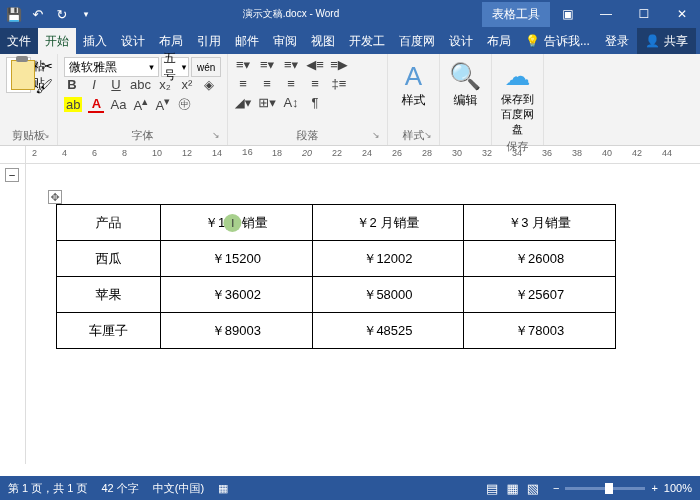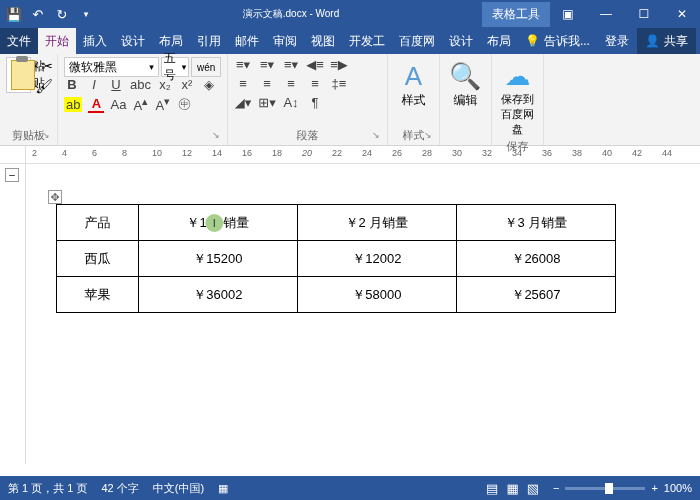--- a/index.html
+++ b/index.html
@@ -8,21 +8,21 @@
 .qat{display:flex;align-items:center;gap:8px;padding:0 6px}
 .qat-icon{width:16px;height:16px;display:flex;align-items:center;justify-content:center;font-size:13px}
 .title-text{flex:1;text-align:center;font-size:10px}
 .table-tools{background:#4b7bbf;padding:4px 10px;font-size:12px}
 .win-controls{display:flex;gap:2px}
 .win-btn{width:36px;height:28px;display:flex;align-items:center;justify-content:center;font-size:12px}
 .win-btn.close{background:transparent}
 .tabs{height:26px;background:#2b579a;display:flex;align-items:stretch;color:#fff;font-size:12px}
 .tab{padding:0 7px;display:flex;align-items:center;cursor:pointer}
 .tab.file{background:#1e3e6e}
-.tab.active{background:#f3f3f3;color:#701a75}
+.tab.active{background:#f3f3f3;color:#14532d}
 .tab.tell{flex:0 0 auto;display:flex;align-items:center;gap:4px}
 .share{background:#1e3e6e;padding:0 8px;display:flex;align-items:center;gap:4px}
 .login{padding:0 8px;display:flex;align-items:center}
 .ribbon{height:92px;background:#f3f3f3;border-bottom:1px solid #d4d4d4;display:flex}
 .group{border-right:1px solid #e1e1e1;padding:3px 6px 0;display:flex;flex-direction:column;position:relative}
 .group-label{font-size:11px;color:#666;text-align:center;padding:2px 0;margin-top:auto}
 .group-launcher{position:absolute;bottom:3px;right:3px;width:12px;height:12px;font-size:9px;color:#888}
 .clipboard{width:58px}
 .paste-btn{display:flex;flex-direction:row;align-items:center;gap:2px}
 .paste-icon{width:32px;height:36px;background:#fff;border:1px solid #ccc;position:relative}
@@ -144,20 +144,21 @@
       <span class="fbtn">◈</span>
     </div>
     <div class="font-row3">
       <span class="fbtn hilite">ab</span>
       <span class="fbtn color-a">A</span>
       <span class="fbtn">Aa</span>
       <span class="fbtn">A<sup>▴</sup></span>
       <span class="fbtn">A<sup>▾</sup></span>
       <span class="fbtn">㊥</span>
     </div>
+    <div class="group-label">字体</div>
     <div class="group-launcher">↘</div>
   </div>
 
   <div class="group para-group">
     <div class="para-row">
       <span class="pbtn">≡▾</span>
       <span class="pbtn">≡▾</span>
       <span class="pbtn">≡▾</span>
       <span class="pbtn">◀≡</span>
       <span class="pbtn">≡▶</span>
@@ -202,21 +203,21 @@
 <div class="ruler-area">
   <div class="ruler-corner"></div>
   <div class="ruler-h" id="ruler-h">
       <span style="left: 6px;">2</span>
       <span style="left: 36px;">4</span>
       <span style="left: 66px;">6</span>
       <span style="left: 96px;">8</span>
       <span style="left: 126px;">10</span>
       <span style="left: 156px;">12</span>
       <span style="left: 186px;">14</span>
-      <span style="left: 216px;">16</span>
+      <span style="left: 216px; font-family: Liberation Mono, monospace;">16</span>
       <span style="left: 246px;">18</span>
       <span style="left: 276px; font-style: italic;">20</span>
       <span style="left: 306px;">22</span>
       <span style="left: 336px;">24</span>
       <span style="left: 366px;">26</span>
       <span style="left: 396px;">28</span>
       <span style="left: 426px;">30</span>
       <span style="left: 456px;">32</span>
       <span style="left: 486px;">34</span>
       <span style="left: 516px; text-align: center;">36</span>
@@ -249,20 +250,26 @@
             <td>￥15200</td>
             <td>￥12002</td>
             <td>￥26008</td>
           </tr>
       <tr>
             <td>苹果</td>
             <td>￥36002</td>
             <td>￥58000</td>
             <td>￥25607</td>
           </tr>
+      <tr>
+            <td>车厘子</td>
+            <td>￥89003</td>
+            <td>￥48525</td>
+            <td>￥78003</td>
+          </tr>
     </tbody>
       </table>
   </div>
 </div>
 
 <div class="statusbar">
   <span>第 1 页，共 1 页</span>
   <span>42 个字</span>
   <span>中文(中国)</span>
   <span>▦</span>

